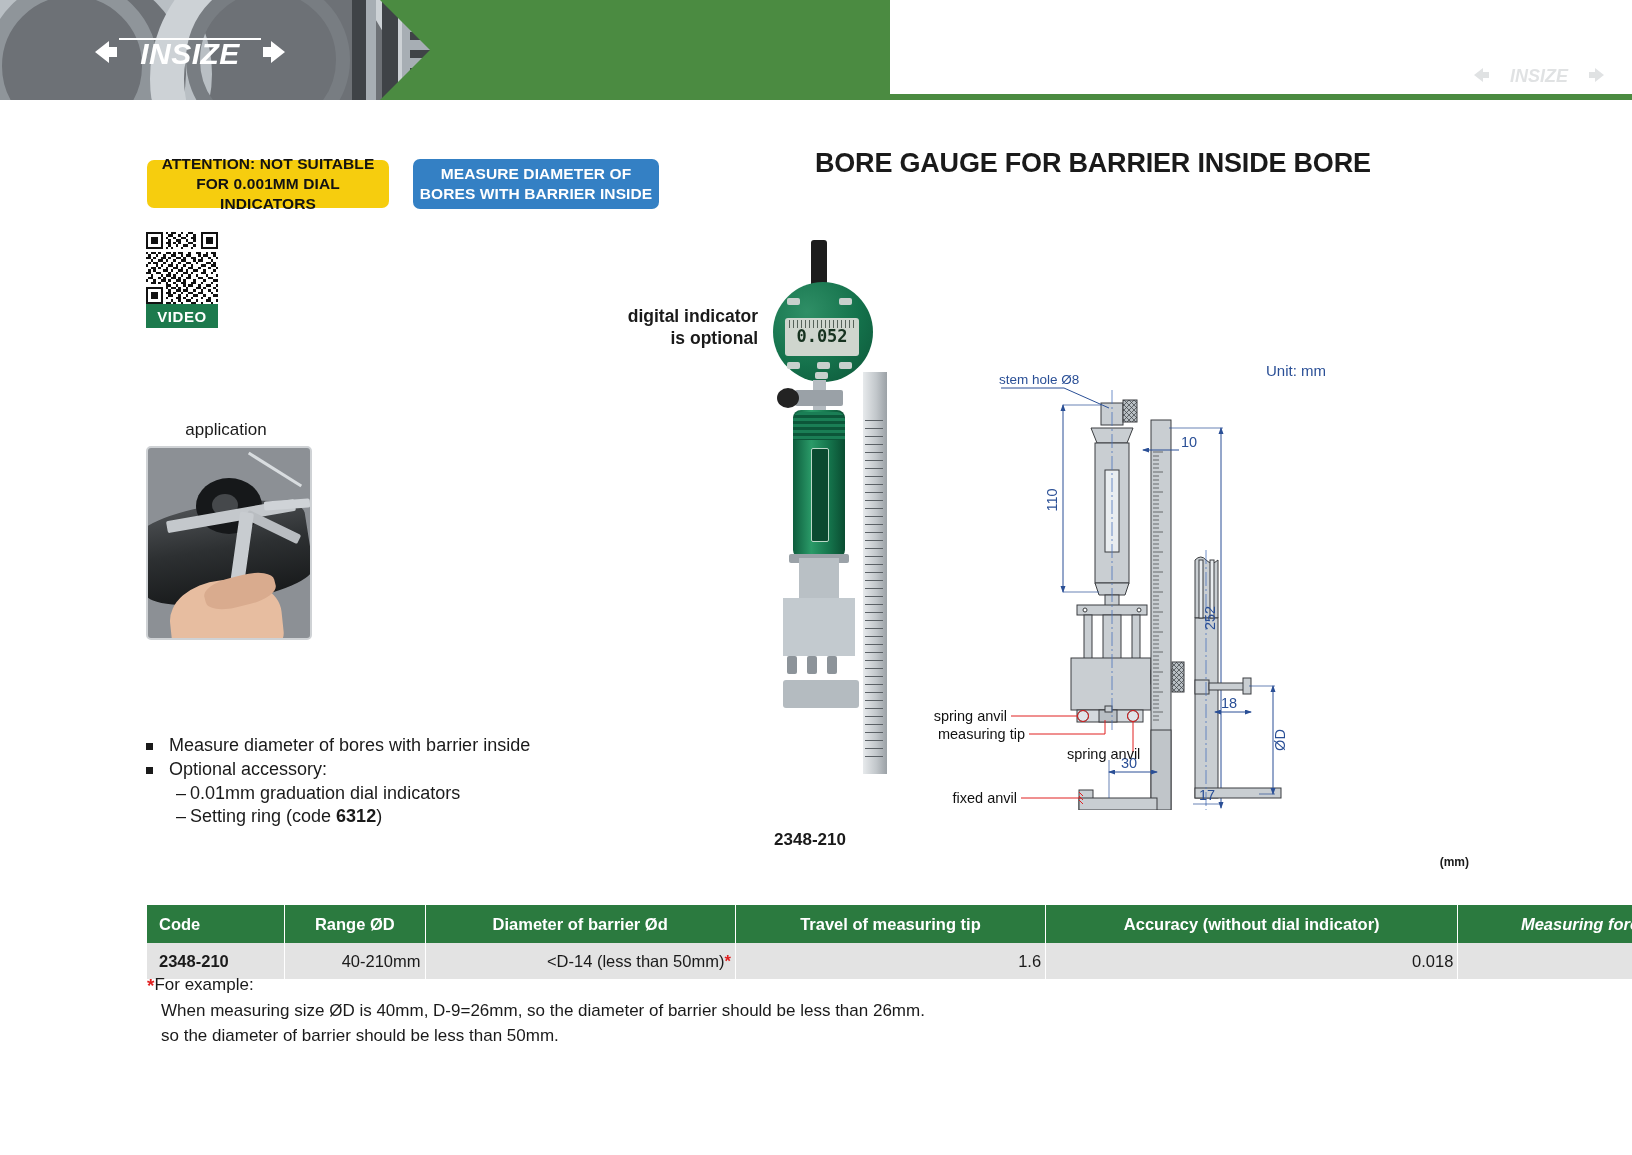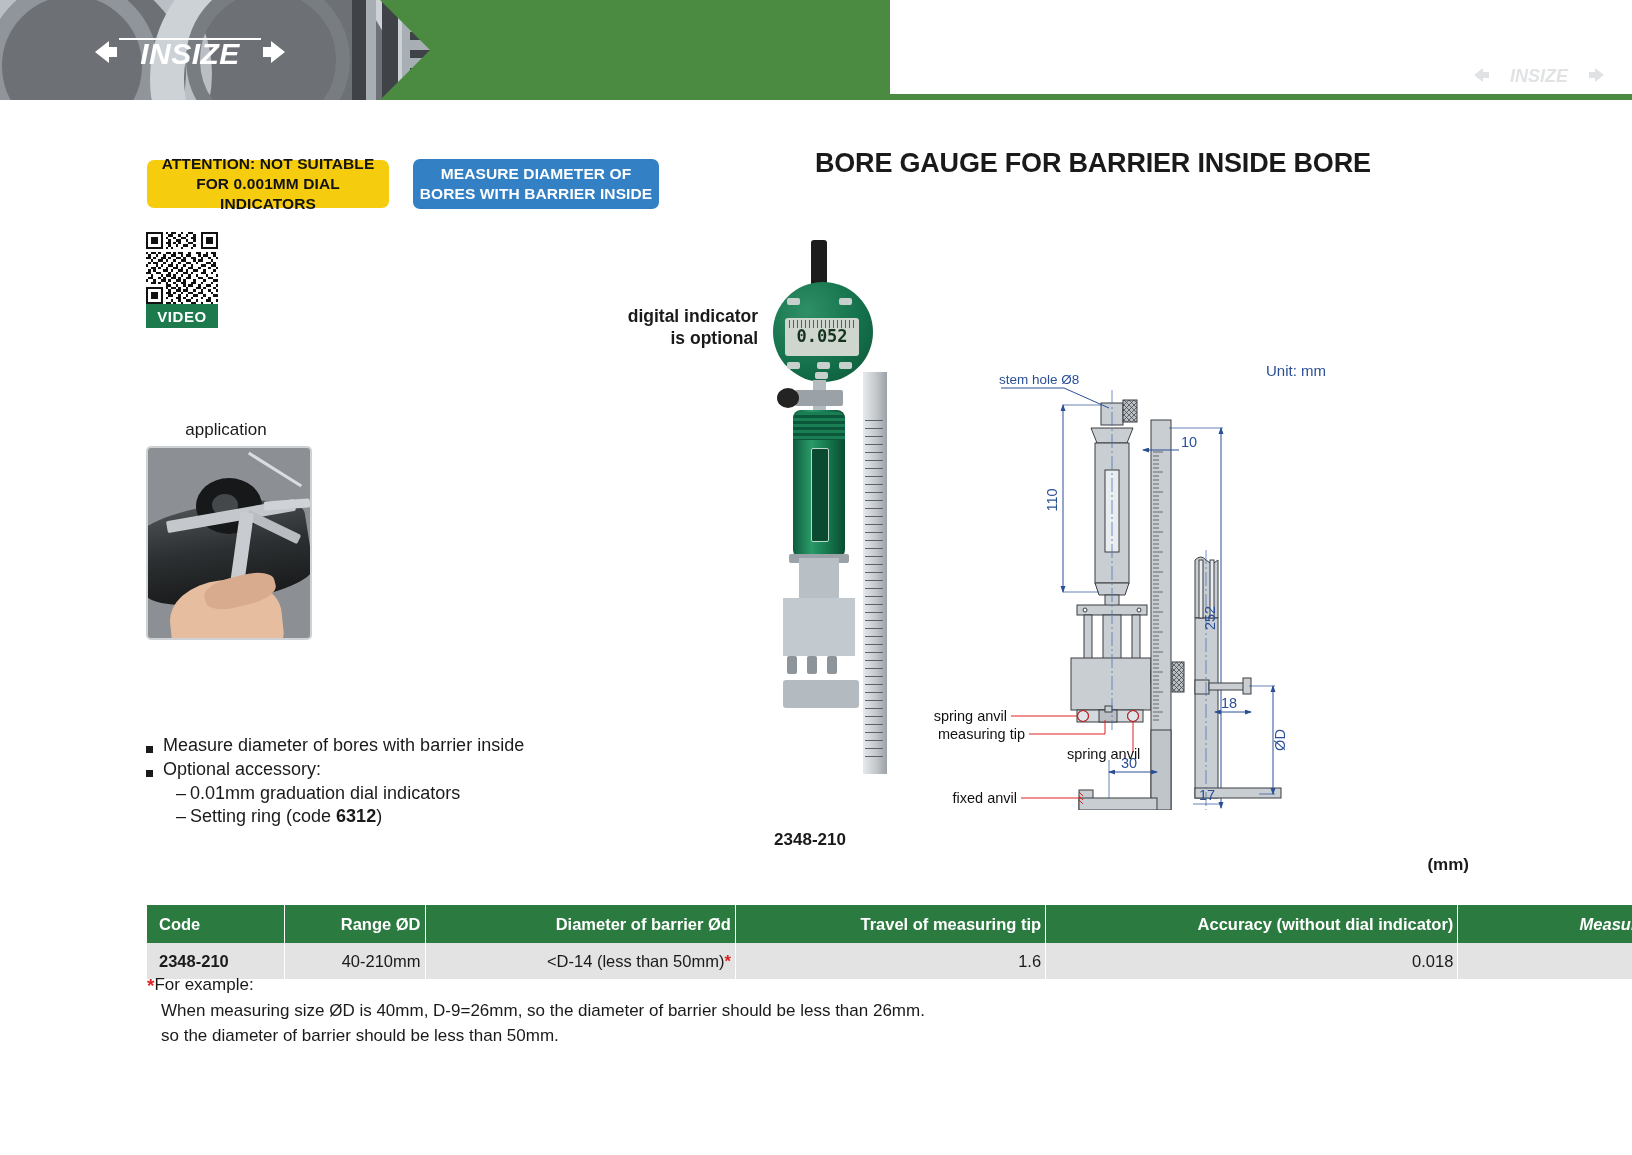--- a/index.html
+++ b/index.html
@@ -64,21 +64,21 @@
     background:#cfd3d7;transform:rotate(-4deg);border-radius:2px;}
   .app-photo .rod{position:absolute;left:96px;top:20px;width:62px;height:3px;
     background:#d9dde0;transform:rotate(32deg);}
   .app-photo .hand{position:absolute;left:22px;top:132px;width:112px;height:78px;
     background:#e7bda0;border-radius:48% 48% 26% 26%;transform:rotate(-6deg);}
   .app-photo .finger{position:absolute;left:56px;top:128px;width:72px;height:30px;
     background:#d9ab8e;border-radius:40%;transform:rotate(-14deg);}
 
   
   .features{position:absolute;left:146px;top:735px;width:520px;font-size:18px;color:#1a1a1a;}
-  .feat-row{display:flex;align-items:center;margin-bottom:3px;}
+  .feat-row{display:flex;align-items:flex-start;margin-bottom:3px;gap:6px;}
   .feat-sq{width:7px;height:7px;background:#1a1a1a;margin:8px 10px 0 0;flex:none;}
   .sub-row{padding-left:30px;margin-bottom:2px;}
   .sub-row .dash{display:inline-block;width:14px;}
 
   
   .prod-caption{position:absolute;left:700px;top:830px;width:220px;text-align:center;
     font-size:17px;font-weight:bold;color:#1a1a1a;}
   .optional-note{position:absolute;left:548px;top:305px;width:210px;text-align:right;
     font-size:17.5px;font-weight:bold;line-height:22px;color:#1a1a1a;}
 
@@ -110,24 +110,24 @@
     background:linear-gradient(90deg,#e7eaec 0%,#c2c7cb 55%,#9ba1a6 100%);}
   .pp-rule-ticks{position:absolute;left:130px;top:180px;width:18px;height:340px;
     background:repeating-linear-gradient(180deg,#5b6166 0 1px,transparent 1px 8px);}
 
   
   .tech{position:absolute;left:929px;top:360px;width:420px;height:450px;}
   .tech svg{position:absolute;left:0;top:0;}
   .unit-label{position:absolute;left:1266px;top:362px;font-size:15px;color:#2a4f96;}
 
   
-  .mm-label{position:absolute;right:163px;top:855px;font-size:17px;font-weight:bold;color:#1a1a1a;}
+  .mm-label{position:absolute;right:163px;top:855px;font-size:12px;font-weight:bold;color:#1a1a1a;}
   .spec-table{position:absolute;left:147px;top:905px;width:1564px;border-collapse:collapse;}
   .spec-table th{background:#2b7a3f;color:#ffffff;font-size:16.5px;font-weight:bold;
-    padding:6px 4px;border-right:1px solid #ffffff;text-align:right;height:26px;}
+    padding:6px 4px;border-right:1px solid #ffffff;text-align:center;height:26px;}
   .spec-table th:last-child{border-right:none;font-style:italic;}
   .spec-table th.left{text-align:left;padding-left:12px;}
   .spec-table td{background:#e3e3e3;color:#1a1a1a;font-size:16.5px;padding:5px 4px;
     border-right:1px solid #ffffff;text-align:right;height:26px;}
   .spec-table td:last-child{border-right:none;}
   .spec-table td.left{text-align:left;padding-left:12px;font-weight:bold;}
   .ast{color:#e02020;font-weight:bold;}
 
   
   .footnote{position:absolute;left:147px;top:972px;width:1340px;font-size:17px;line-height:25px;color:#1a1a1a;}

